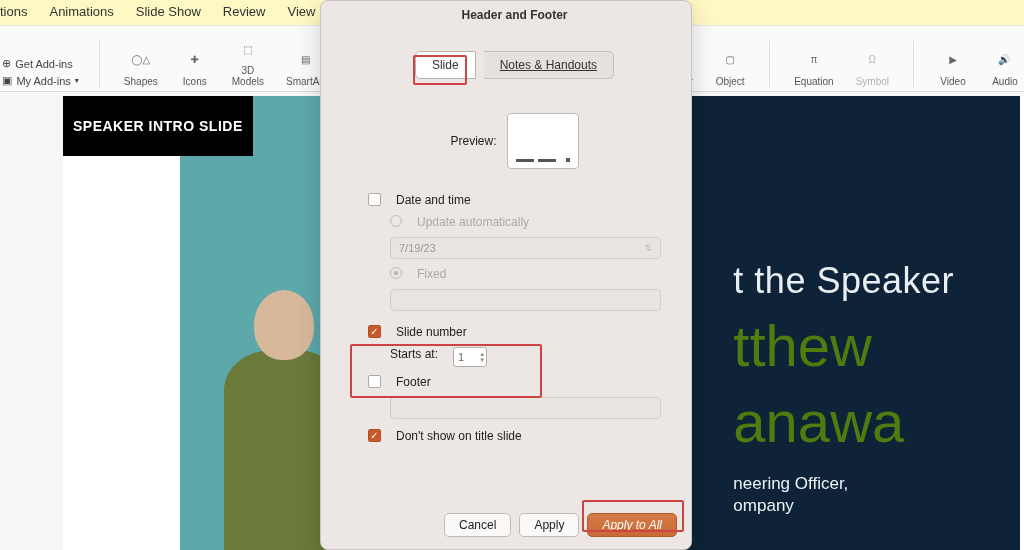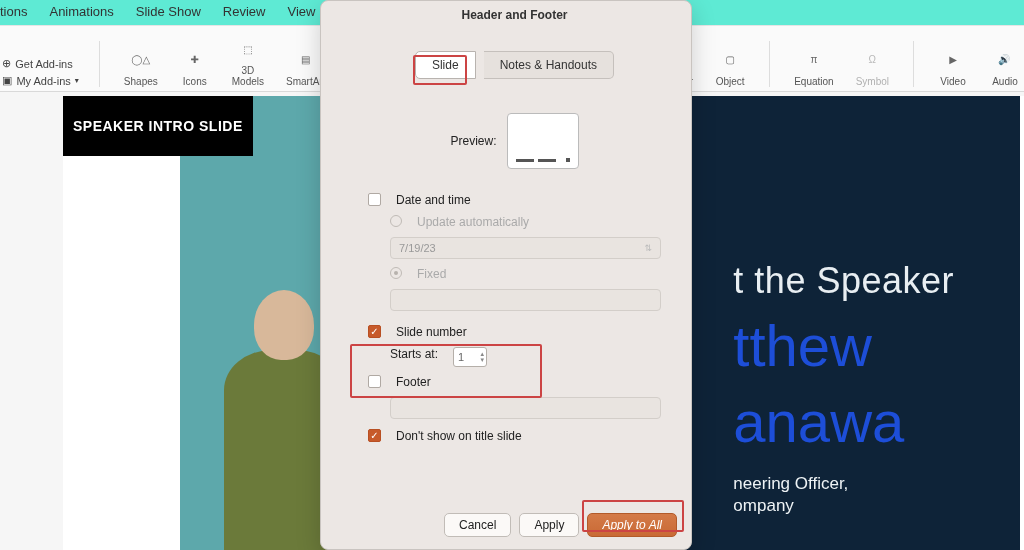--- a/index.html
+++ b/index.html
@@ -1,19 +1,19 @@
 <!DOCTYPE html>
 <html><head>
 <meta charset="utf-8">
 <style>
   * { box-sizing: border-box; margin: 0; padding: 0; font-family: -apple-system, "Segoe UI", Arial, sans-serif; }
   body { width: 1024px; height: 550px; background: #f6f6f6; overflow: hidden; position: relative; }
 
   
-  .menubar { display: flex; align-items: center; gap: 22px; padding: 4px 0 6px 0; font-size: 13px; color: #333; background: #5eead4; border-bottom: 1px solid #e5e5e5; }
+  .menubar { display: flex; align-items: center; gap: 22px; padding: 4px 0 6px 0; font-size: 13px; color: #333; background: #fef9c3; border-bottom: 1px solid #e5e5e5; }
   .menubar span { cursor: default; }
   .tellme { display: inline-flex; align-items: center; gap: 4px; color: #666; }
   .bulb { width: 12px; height: 12px; border: 1px solid #999; border-radius: 50%; position: relative; }
 
   
   .ribbon { display: flex; align-items: flex-end; gap: 14px; padding: 6px 0 4px 0; background: #fafafa; border-bottom: 1px solid #d9d9d9; height: 66px; }
   .ribbon-group { display: flex; flex-direction: column; align-items: center; font-size: 10px; color: #555; gap: 2px; padding: 0 4px; }
   .ribbon-group .label { line-height: 1.05; text-align: center; }
   .ribbon-icon { width: 30px; height: 30px; display: flex; align-items: center; justify-content: center; color: #666; }
   .sep { width: 1px; height: 46px; background: #ddd; margin: 0 6px; }
@@ -21,31 +21,31 @@
   .addins-col div { display: flex; align-items: center; gap: 4px; }
 
   
   .canvas { position: absolute; top: 96px; left: 63px; right: 0; bottom: 0; background: #fff; }
   .title-tag { position: absolute; left: 63px; top: 96px; background: #000; color: #fff; padding: 22px 10px; font-weight: 600; font-size: 14px; letter-spacing: 0.5px; z-index: 2; }
   .slide-bg { position: absolute; left: 180px; top: 96px; width: 840px; height: 454px; background: linear-gradient(90deg, #5da8ab 0%, #5da8ab 40%, #0e2338 40%, #0e2338 100%); }
   .person { position: absolute; left: 224px; top: 350px; width: 120px; height: 200px; background: #6b7a3a; border-radius: 40% 40% 0 0 / 20% 20% 0 0; }
   .person::before { content: ""; position: absolute; top: -60px; left: 30px; width: 60px; height: 70px; background: #d8b89a; border-radius: 50% 50% 45% 45%; }
   .speaker-text { position: absolute; right: 70px; top: 260px; color: #e8eef2; text-align: left; }
   .speaker-text .line1 { font-size: 36px; font-weight: 300; letter-spacing: 0.5px; }
-  .speaker-text .name { font-size: 58px; font-weight: 300; color: #1d4ed8; line-height: 1.1; margin-top: 12px; }
+  .speaker-text .name { font-size: 58px; font-weight: 300; color: #4d7c0f; line-height: 1.1; margin-top: 12px; }
   .speaker-text .role { font-size: 17px; font-weight: 500; margin-top: 20px; color: #eef3f5; }
 
   
   .dialog { position: absolute; left: 320px; top: 0; width: 372px; height: 550px; background: #ece7e4; border: 1px solid #c9c4c0; border-radius: 8px; box-shadow: 0 8px 24px rgba(0,0,0,0.18); z-index: 10; padding-left: 17px; }
   .dialog-title { text-align: center; font-size: 12px; font-weight: 600; padding: 7px 0; color: #333; }
   .tabs { display: flex; justify-content: center; gap: 8px; margin-top: 22px; }
   .tab { padding: 6px 16px; font-size: 12px; border: 1px solid #c5c0bc; background: #e6e1dd; color: #333; }
   .tab.active { background: #fff; border-color: #b8b3af; }
   .tab:first-child { border-radius: 5px 0 0 5px; }
-  .tab:last-child  { border-radius: 0 5px 5px 0; border-left: none; }
+  .tab:last-child  { border-radius: 0 5px 5px 0; border-left: none; text-decoration: underline; }
 
   .preview-row { display: flex; align-items: center; justify-content: center; gap: 10px; margin-top: 34px; }
   .preview-label { font-size: 12px; color: #222; }
   .preview-box { width: 72px; height: 56px; background: #fff; border: 1px solid #bbb; border-radius: 4px; position: relative; }
   .preview-box .ph { position: absolute; bottom: 6px; height: 3px; background: #555; }
   .preview-box .ph1 { left: 8px; width: 18px; }
   .preview-box .ph2 { left: 30px; width: 18px; }
   .preview-box .ph3 { right: 8px; width: 4px; height: 4px; }
 
   .form { padding: 16px 26px 0 26px; font-size: 12px; color: #222; }

